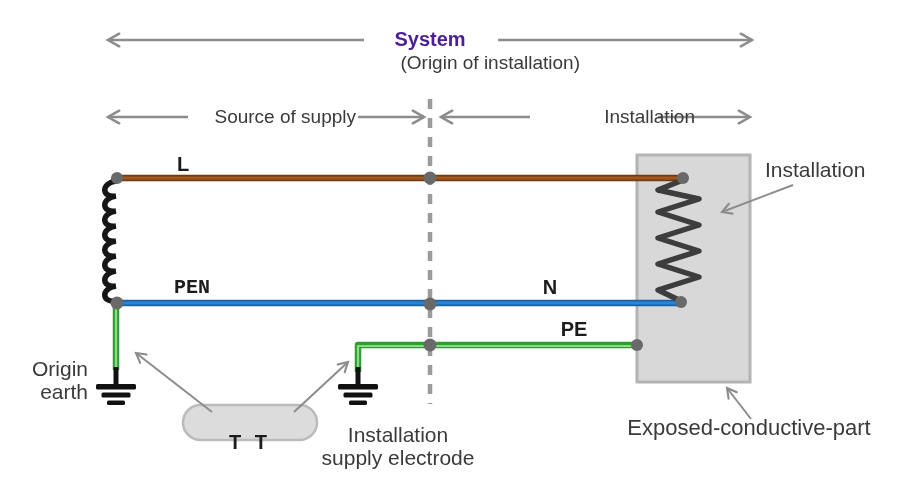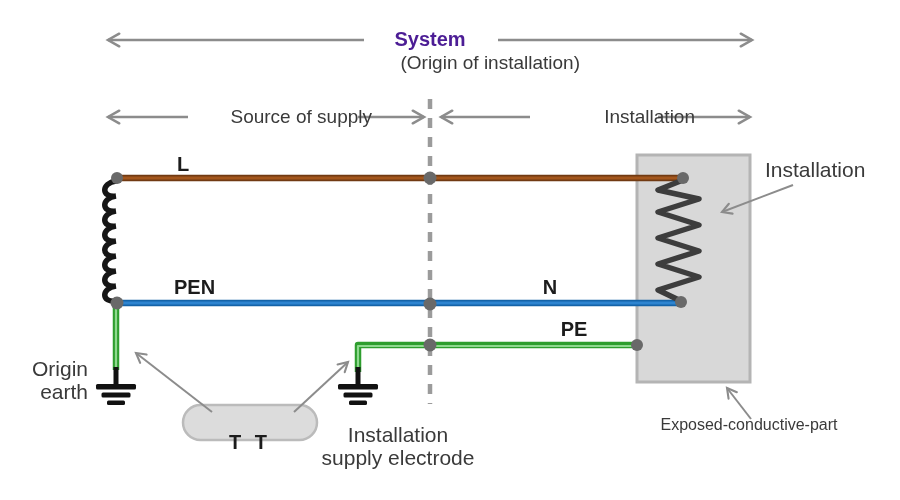--- a/index.html
+++ b/index.html
@@ -89,39 +89,39 @@
 
     <line x1="212" y1="412" x2="136" y2="353" stroke="#8c8c8c" stroke-width="2" marker-end="url(#chev)"></line>
     <line x1="294" y1="412" x2="348" y2="362" stroke="#8c8c8c" stroke-width="2" marker-end="url(#chev)"></line>
     <line x1="793" y1="185" x2="722" y2="212" stroke="#8c8c8c" stroke-width="2" marker-end="url(#chev)"></line>
     <line x1="751" y1="419" x2="727" y2="388" stroke="#8c8c8c" stroke-width="2" marker-end="url(#chev)"></line>
   </svg>
 
   <div class="lbl hdr-bold center" style="left:330px;top:28px;width:200px;">System</div>
   <div class="lbl hdr center" style="left:280px;top:52px;width:300px;">(Origin of installation)</div>
 
-  <div class="lbl hdr center" style="left:172px;top:106px;width:200px;">Source of supply</div>
+  <div class="lbl hdr center" style="left:156px;top:106px;width:200px;">Source of supply</div>
   <div class="lbl hdr center" style="left:495px;top:106px;width:200px;">Installation</div>
 
   <div class="lbl cond" style="left:177px;top:153px;">L</div>
-  <div class="lbl cond" style="left:174px;top:276px;">PEN</div>
+  <div class="lbl cond" style="left:174px;top:276px;font-family:Liberation Mono, monospace;">PEN</div>
   <div class="lbl cond center" style="left:520px;top:276px;width:60px;">N</div>
   <div class="lbl cond center" style="left:544px;top:318px;width:60px;">PE</div>
 
   <div class="lbl note right" style="left:18px;top:357px;width:70px;">
     <span class="ln">Origin</span>
     <span class="ln">earth</span>
   </div>
 
   <div class="lbl tt center" style="left:183px;top:411px;width:134px;">T T</div>
 
   <div class="lbl note center" style="left:298px;top:423px;width:200px;">
     <span class="ln">Installation</span>
     <span class="ln">supply electrode</span>
   </div>
 
   <div class="lbl note" style="left:765px;top:158px;">
     <span class="ln">Installation</span>
   </div>
 
-  <div class="lbl note center" style="left:608px;top:416px;width:282px;font-size:16px;">Exposed-conductive-part</div>
+  <div class="lbl note center" style="left:608px;top:416px;width:282px;font-size:22px;">Exposed-conductive-part</div>
 
 </div>
 
 </body></html>

